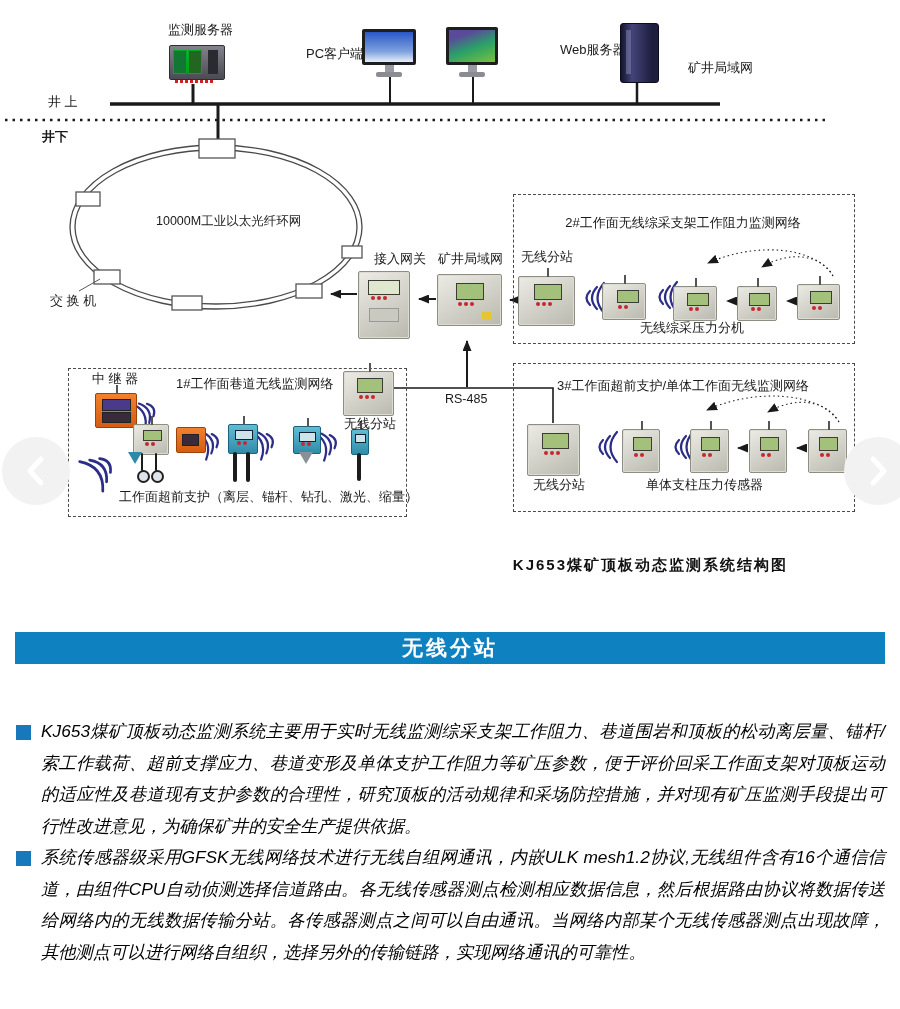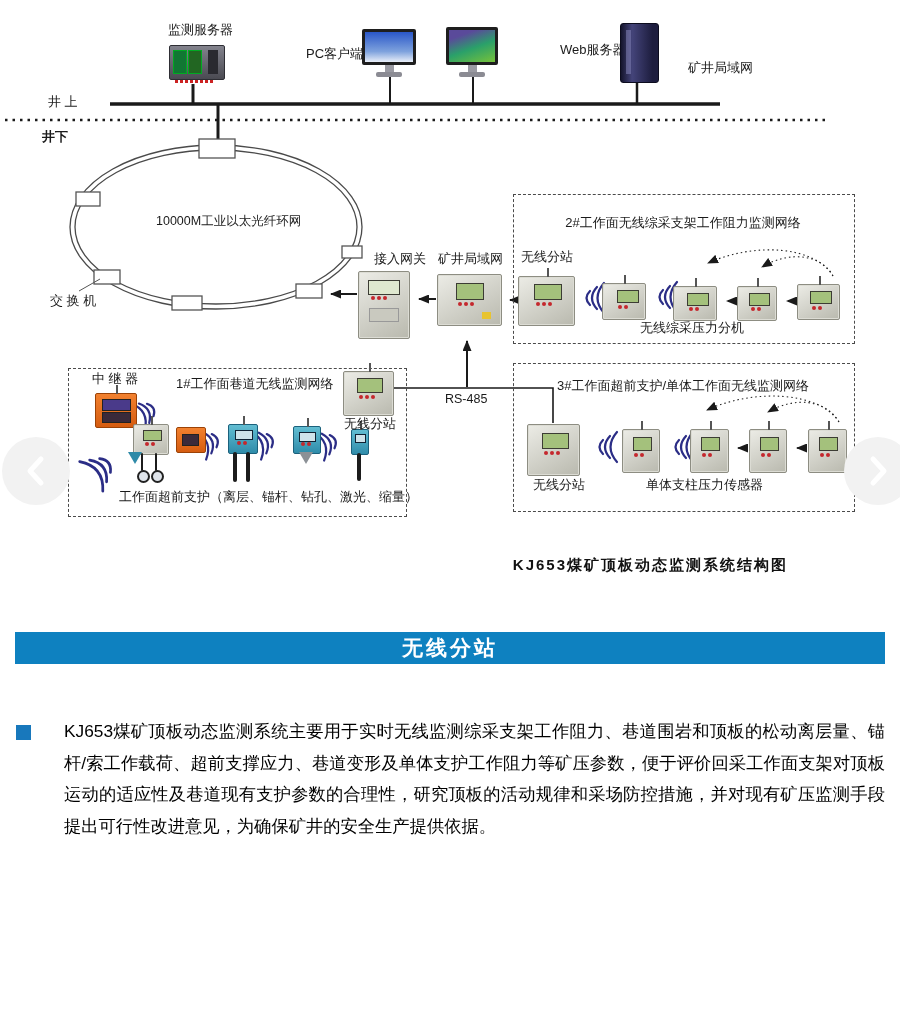--- a/index.html
+++ b/index.html
@@ -32,21 +32,21 @@
   .cone{position:absolute;width:0;height:0;border-left:7px solid transparent;border-right:7px solid transparent;border-top:12px solid #8b9096;}
   
   .nav-circle{position:absolute;width:68px;height:68px;border-radius:50%;background:#f2f2f2;
               display:flex;align-items:center;justify-content:center;cursor:pointer;}
   
   .caption{position:absolute;left:0;right:0;top:556px;text-align:right;font-size:15px;font-weight:600;letter-spacing:2px;color:#111;}
   .banner{position:absolute;left:15px;top:632px;width:870px;height:32px;background:#0e81c0;
           display:flex;align-items:center;justify-content:center;}
   .banner span{color:#fff;font-size:21px;font-weight:bold;letter-spacing:3px;}
   .paras{position:absolute;left:16px;top:716px;width:869px;}
-  .para-item{display:flex;gap:33px;}
+  .para-item{display:flex;gap:10px;font-style:italic;}
   .bullet{flex:0 0 15px;width:15px;height:15px;background:#1878bc;margin-top:9px;}
   .para-item p{margin:0;flex:1;font-size:17.3px;line-height:31.5px;text-align:justify;color:#000;}
 </style>
 </head>
 <body>
 
 <div class="page">
 
   <div style="position:absolute;left:0;top:0;width:788px;height:590px;">
 
@@ -352,15 +352,19 @@
 
   <div class="banner">
     <span>无线分站</span>
   </div>
 
   <div class="paras">
     <div class="para-item">
       <div class="bullet"></div>
       <p>KJ653煤矿顶板动态监测系统主要用于实时无线监测综采支架工作阻力、巷道围岩和顶板的松动离层量、锚杆/索工作载荷、超前支撑应力、巷道变形及单体支护工作阻力等矿压参数，便于评价回采工作面支架对顶板运动的适应性及巷道现有支护参数的合理性，研究顶板的活动规律和采场防控措施，并对现有矿压监测手段提出可行性改进意见，为确保矿井的安全生产提供依据。</p>
     </div>
+    <div class="para-item">
+      <div class="bullet"></div>
+      <p>系统传感器级采用GFSK无线网络技术进行无线自组网通讯，内嵌ULK  mesh1.2协议,无线组件含有16个通信信道，由组件CPU自动侦测选择信道路由。各无线传感器测点检测相应数据信息，然后根据路由协议将数据传送给网络内的无线数据传输分站。各传感器测点之间可以自由通讯。当网络内部某个无线传感器测点出现故障，其他测点可以进行网络自组织，选择另外的传输链路，实现网络通讯的可靠性。</p>
+    </div>
   </div>
 
 </div>
 
 </body></html>

